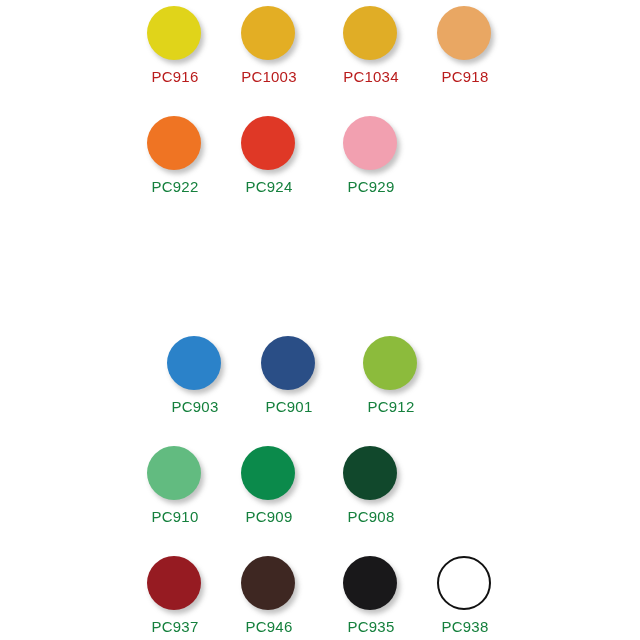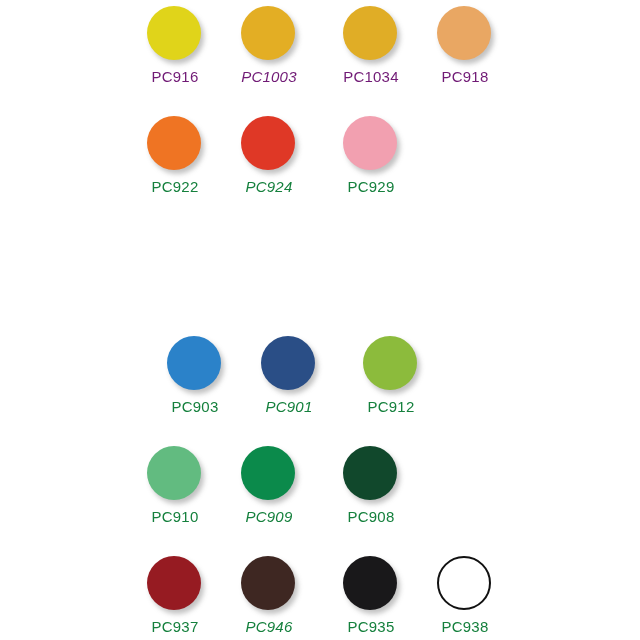--- a/index.html
+++ b/index.html
@@ -37,21 +37,21 @@
     width: 94px;
     height: 92px;
     margin-left: 0;
     display: flex;
     flex-direction: column;
     align-items: center;
   }
 
   
   .swatch-row .swatch-cell:nth-child(1) { margin-left: 128px; }
-  .swatch-row .swatch-cell:nth-child(2) { margin-left: 0px; font-style: italic; }
+  .swatch-row .swatch-cell:nth-child(2) { margin-left: 0px; }
   .swatch-row .swatch-cell:nth-child(3) { margin-left: 8px; }
   .swatch-row .swatch-cell:nth-child(4) { margin-left: 0px; }
 
   .swatch-disc-wrap {
     position: relative;
     width: 56px;
     height: 56px;
     margin-top: 4px;
   }
 
@@ -77,21 +77,21 @@
     margin-top: 6px;
     font-size: 15px;
     letter-spacing: 0.2px;
     font-family: "Liberation Sans", sans-serif;
     white-space: nowrap;
     text-align: center;
     color: #15803d;
   }
 
   .swatch-label.faded {
-    color: #701a75;
+    color: #b91c1c;
   }
 </style>
 </head>
 <body>
 
 <div id="swatch-chart">
     <div class="swatch-row" style="top: 2px;">
       <div class="swatch-cell">
         <div class="swatch-disc-wrap">
           <div class="swatch-disc" title="PC916" style="background: rgb(224, 212, 26);"></div>

